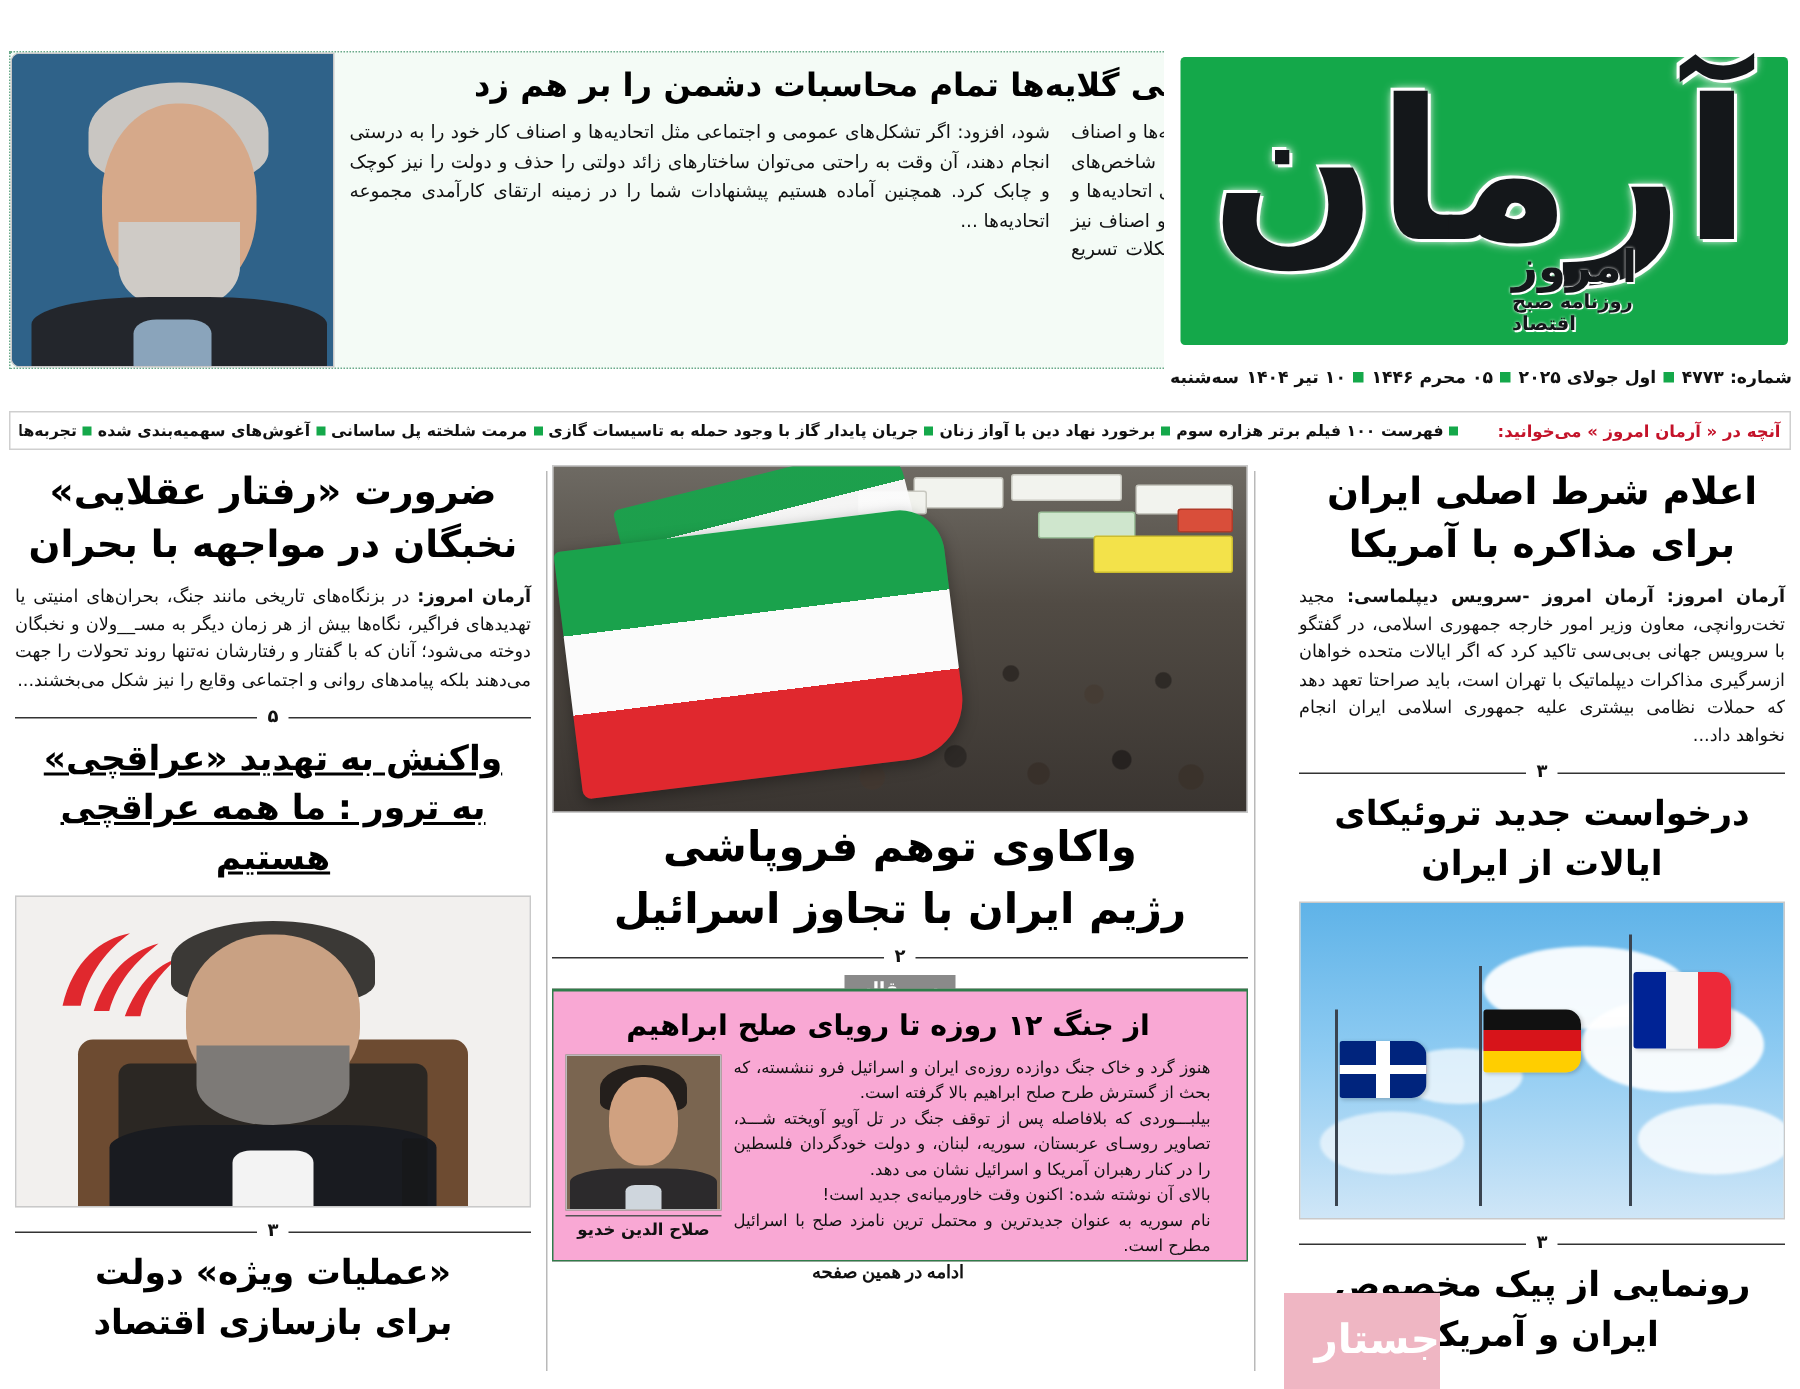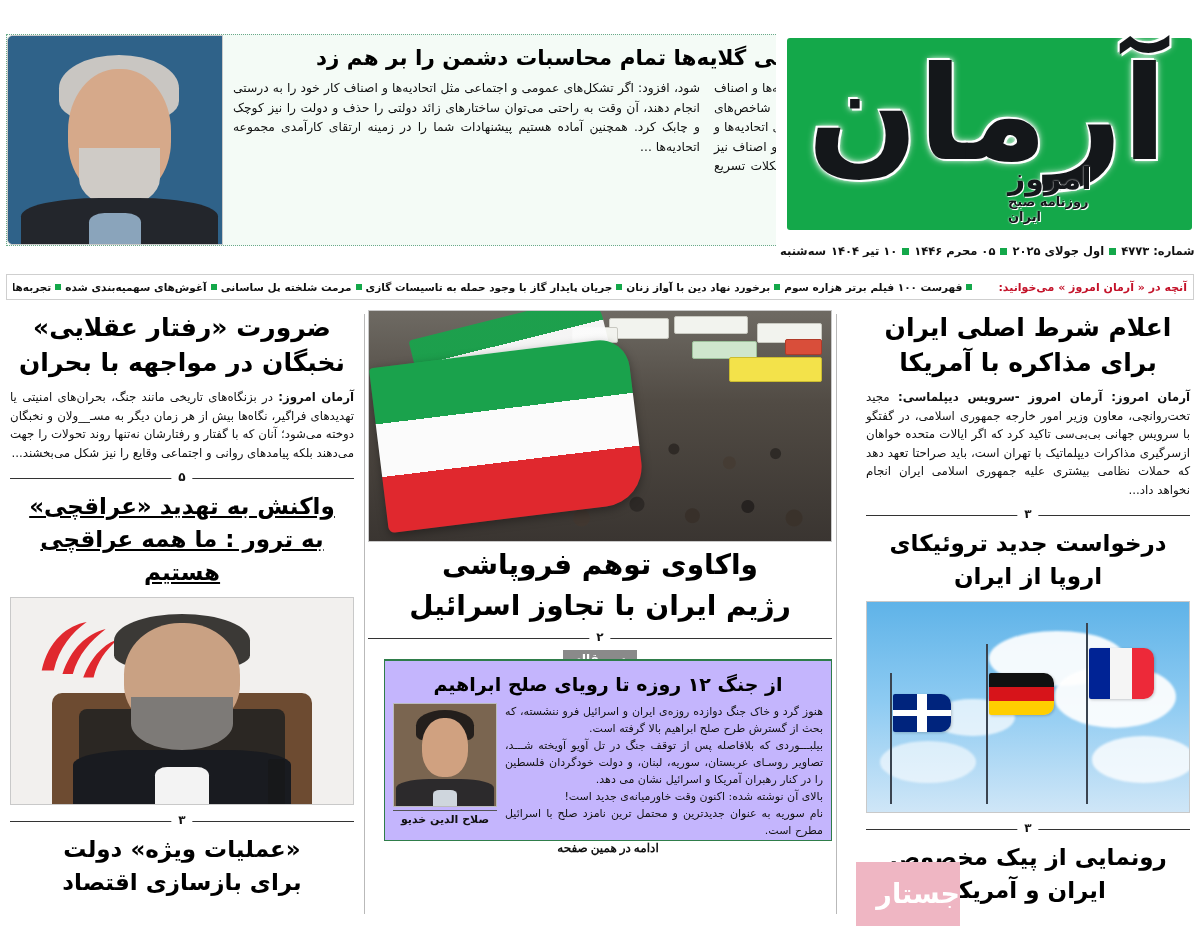--- a/index.html
+++ b/index.html
@@ -153,23 +153,22 @@
   
   .mid-title { font-size: 28px; line-height: 41px; font-weight: 700; text-align: center; direction: rtl; letter-spacing: -1px; }
 
   .edit-tag {
     display: block; margin: 0 auto; width: 74px; height: 19px;
     background: #8a8a8a; color: #fff; font-size: 12px; font-weight: 700;
     line-height: 19px; text-align: center;
   }
   .edit-box {
     border: 1px solid #2f7d4a; border-top: 2px solid #2f7d4a;
-    padding: 10px 8px 6px 8px; margin-top: -10px; position: relative; background: #c4b5fd;
+    padding: 10px 24px 6px 8px; margin-top: -10px; position: relative; background: #f9a8d4;
     height: 182px;
-    margin-left: 16px;
   }
   .edit-title {
     font-size: 19px; font-weight: 700; text-align: center; direction: rtl;
     line-height: 26px; margin-bottom: 6px; letter-spacing: -0.5px;
   }
   .edit-flow { direction: rtl; font-size: 11px; line-height: 17px; text-align: justify; color: #111; }
   .edit-author-wrap {
     float: left; width: 104px; margin: 0 8px 2px 0; text-align: center;
   }
   .edit-author-photo {
@@ -351,21 +350,21 @@
     </div>
 
     <div class="logo-block">
       <div class="logo-green"></div>
       <div class="logo-word">
         <span>آرمان</span>
       </div>
       <div class="logo-sub">
         <span style="font-size:30px;line-height:30px;">امروز</span>
         <span>روزنامه صبح</span>
-        <span>ایران</span>
+        <span>اقتصاد</span>
       </div>
       <div class="dateline">
         <span class="dtxt">سه‌شنبه</span>
         <span class="dtxt">۱۰ تیر ۱۴۰۴</span>
         <span class="sq"></span>
         <span class="dtxt">۰۵ محرم ۱۴۴۶</span>
         <span class="sq"></span>
         <span class="dtxt">اول جولای ۲۰۲۵</span>
         <span class="sq"></span>
         <span class="dtxt">شماره: ۴۷۷۳</span>
@@ -407,21 +406,21 @@
           <span class="src">آرمان امروز: آرمان امروز -سرویس دیپلماسی:</span>
           <span>مجید تخت‌روانچی، معاون وزیر امور خارجه جمهوری اسلامی، در گفتگو با سرویس جهانی بی‌بی‌سی تاکید کرد که اگر ایالات متحده خواهان ازسرگیری مذاکرات دیپلماتیک با تهران است، باید صراحتا تعهد دهد که حملات نظامی بیشتری علیه جمهوری اسلامی ایران انجام نخواهد داد...</span>
         </div>
         <div class="pnum-rule">
           <span>۳</span>
         </div>
       </div>
 
       <div style="margin-top:2px;">
         <div class="hl hl-md">درخواست جدید تروئیکای</div>
-        <div class="hl hl-md">اروپا از ایران</div>
+        <div class="hl hl-md">ایالات از ایران</div>
         <div class="photo ph-flags" style="margin-top:8px;">
           <div class="fl-sky"></div>
           <div class="cloud" style="left:38%;top:14%;width:42%;height:26%;"></div>
           <div class="cloud" style="left:58%;top:30%;width:38%;height:30%;"></div>
           <div class="cloud" style="left:20%;top:46%;width:26%;height:18%;opacity:.7;"></div>
           <div class="cloud" style="left:4%;top:66%;width:30%;height:20%;opacity:.6;"></div>
           <div class="cloud" style="left:70%;top:64%;width:32%;height:22%;opacity:.8;"></div>
           <div class="pole" style="left:7%;height:62%;"></div>
           <div class="flagwave uk" style="left:8%;top:44%;width:18%;height:18%;"></div>
           <div class="pole" style="left:37%;height:76%;"></div>

